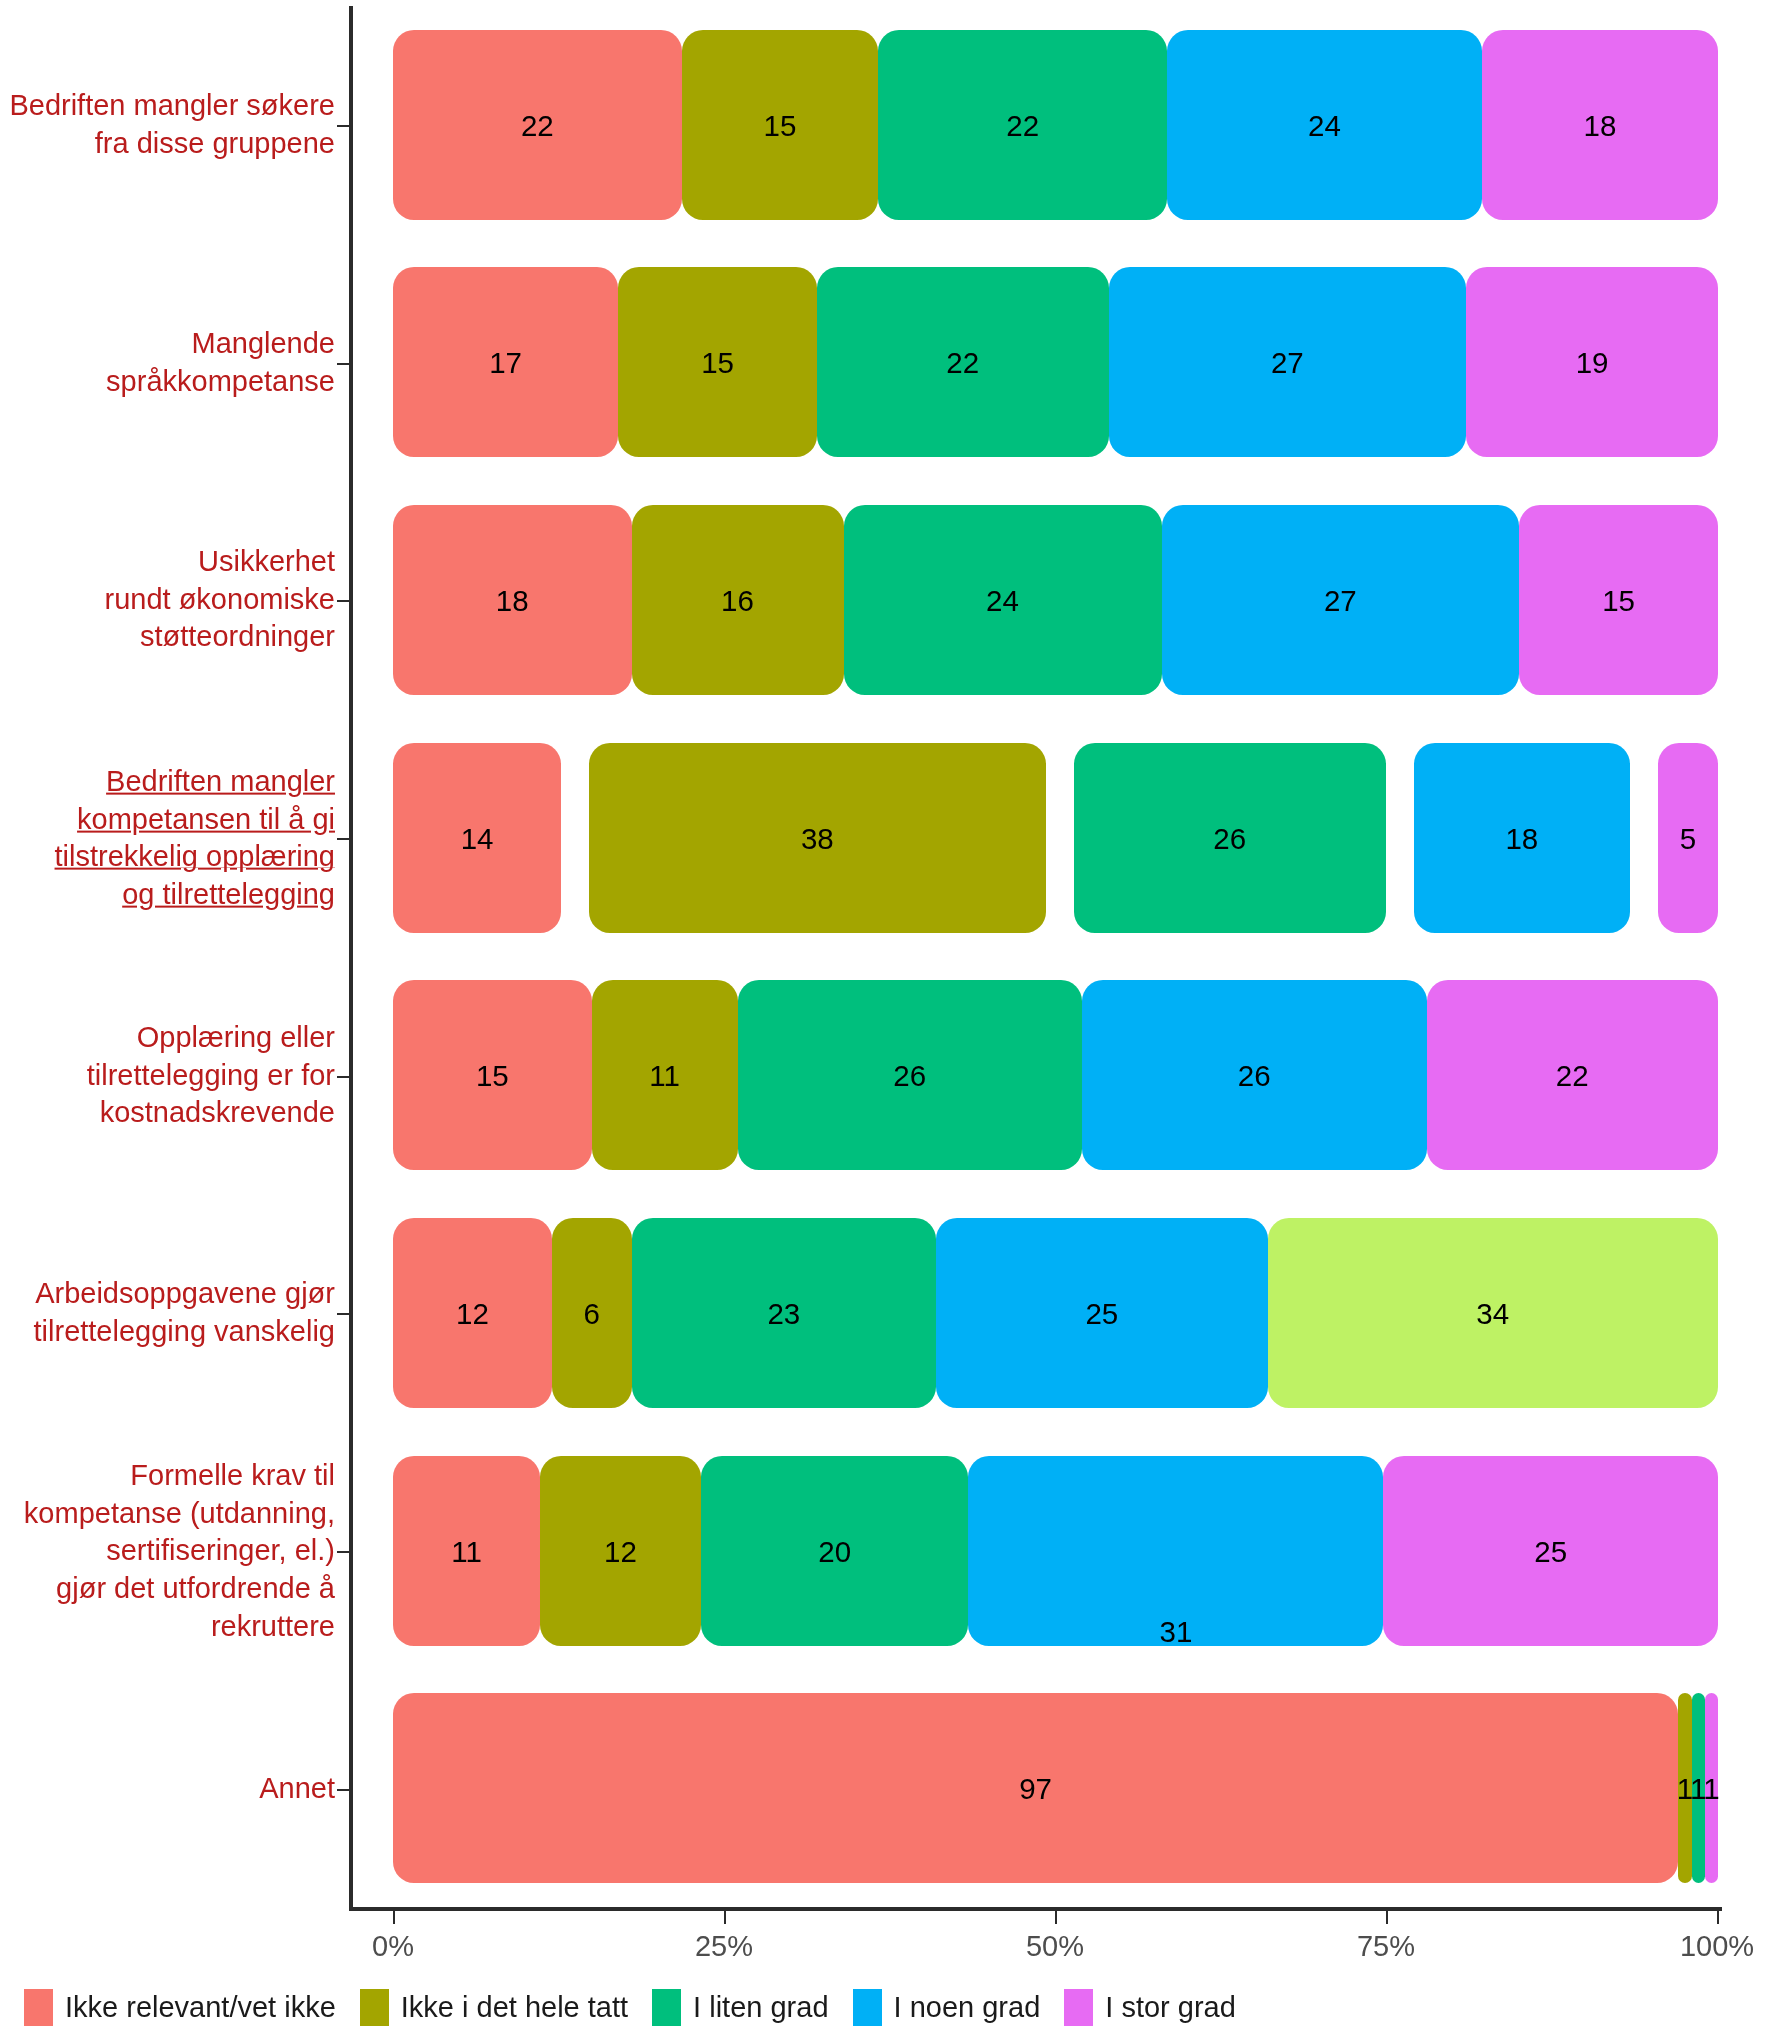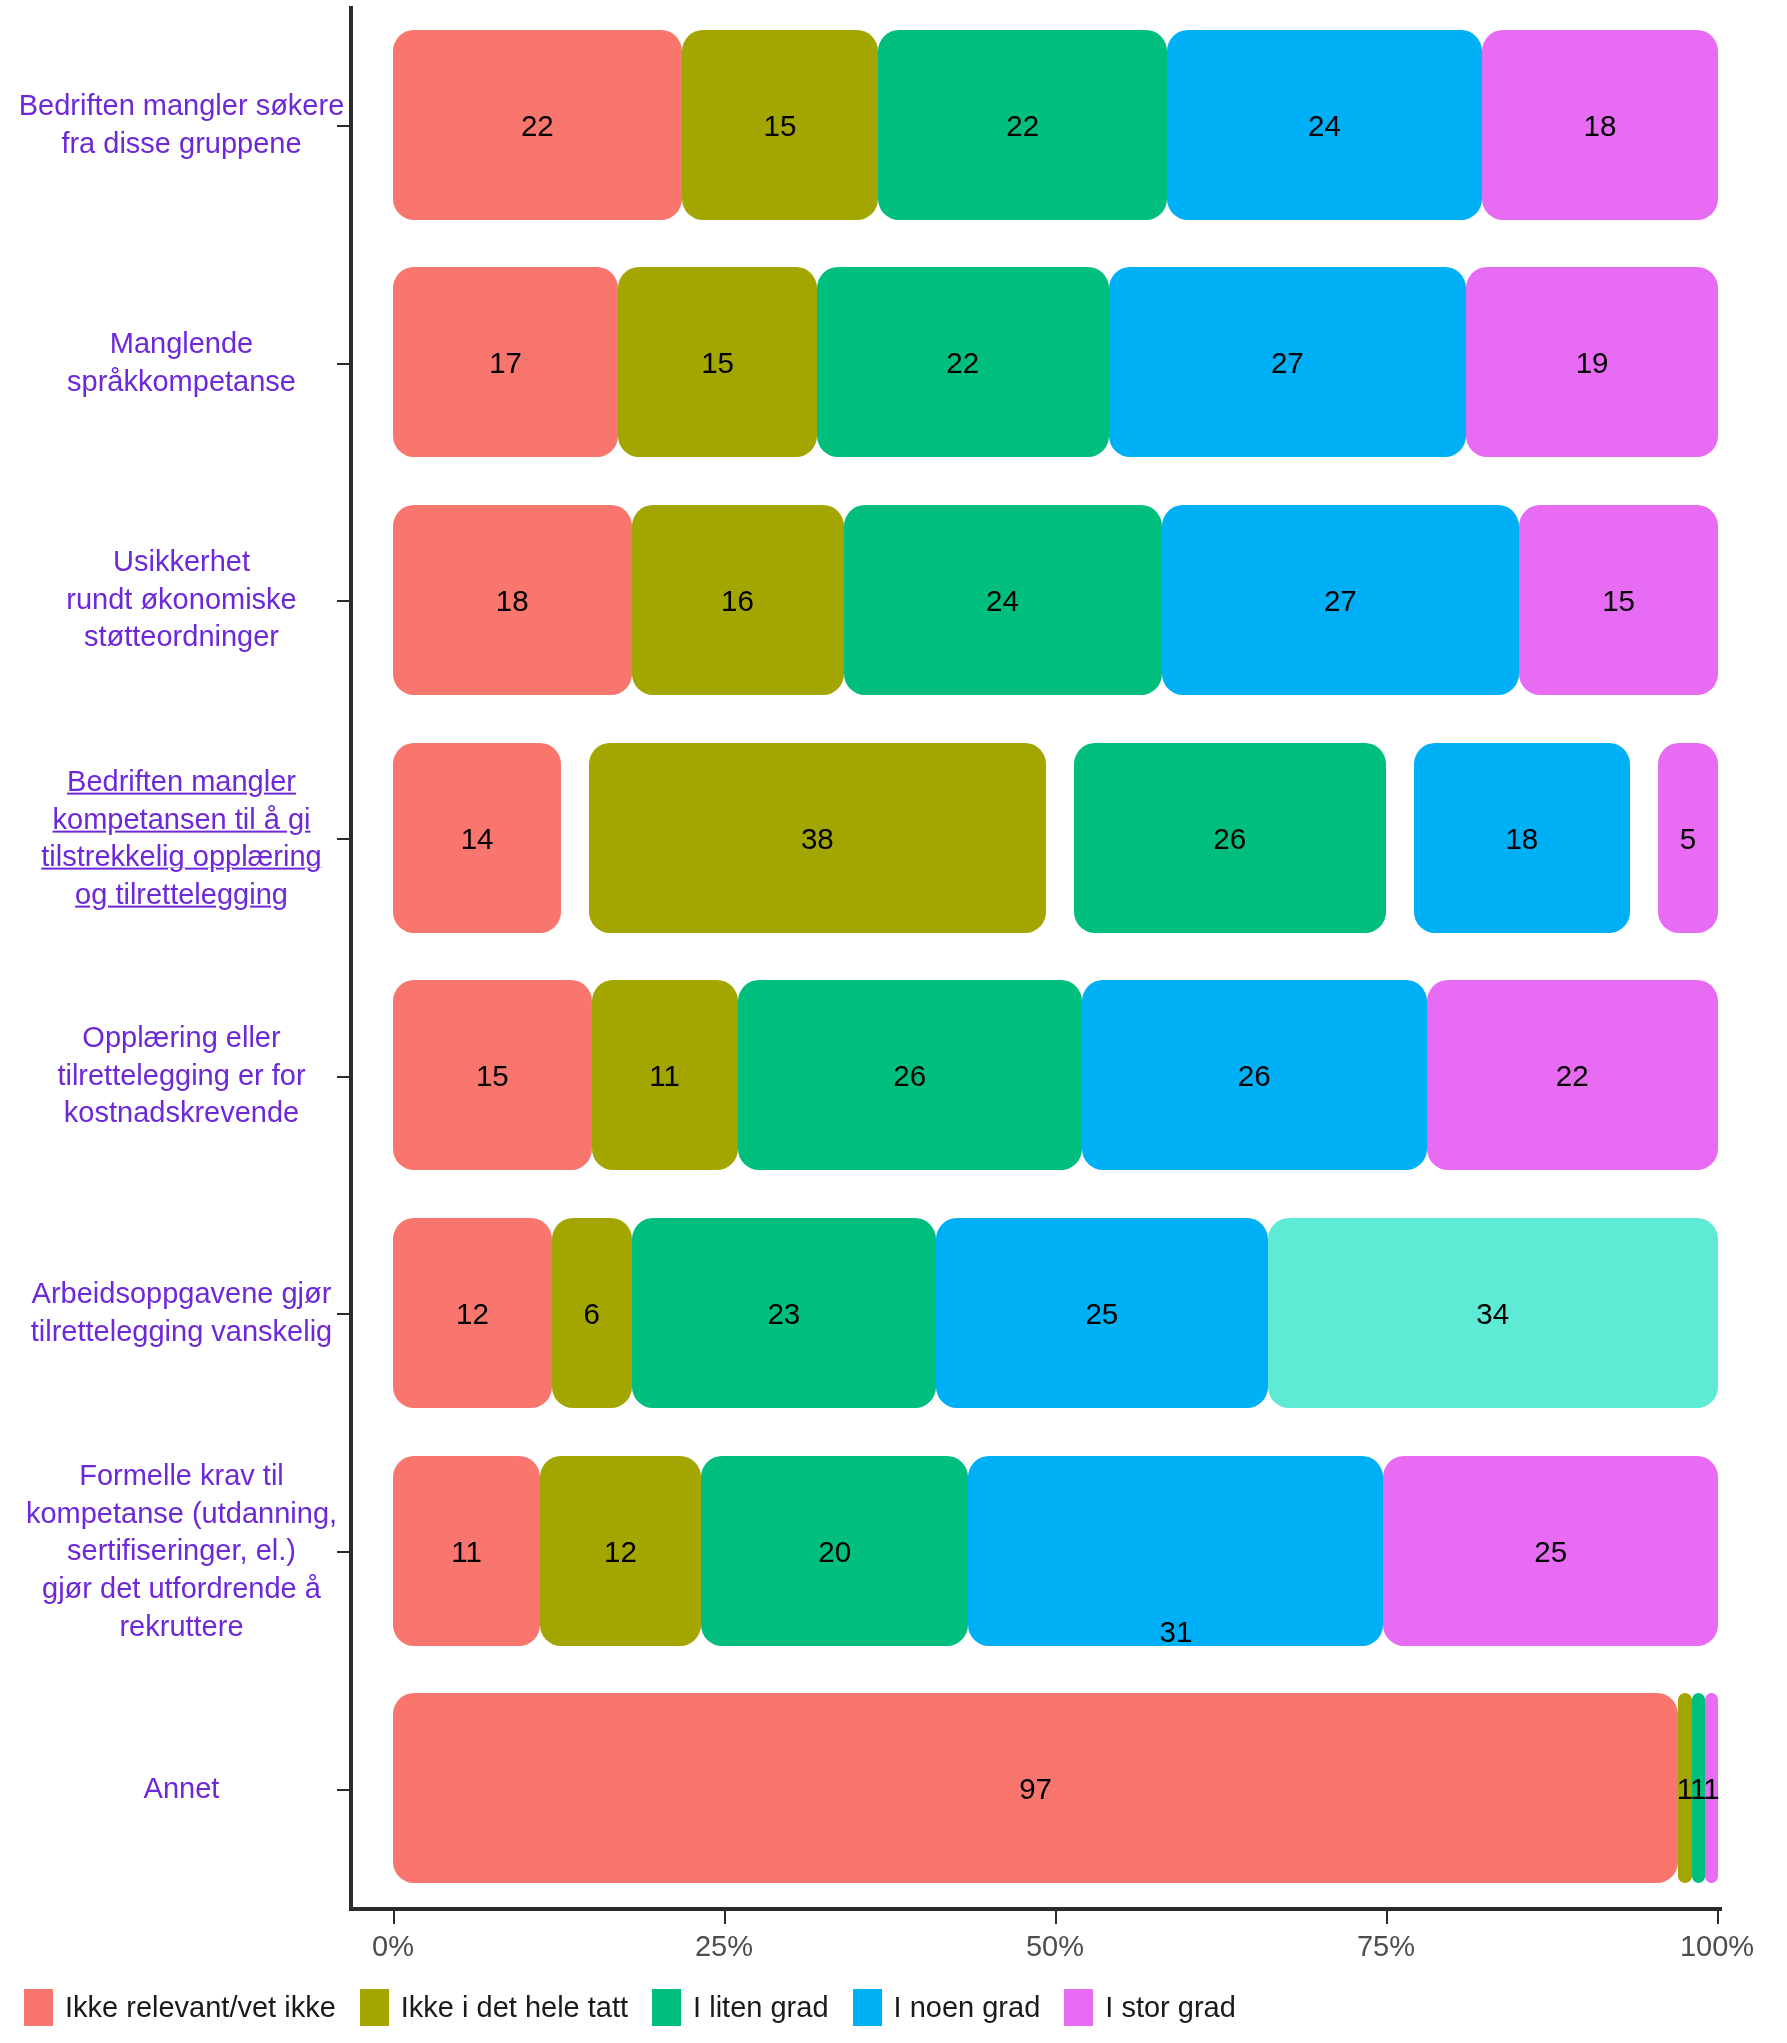--- a/index.html
+++ b/index.html
@@ -62,25 +62,25 @@
   .seg-label {
     font-size: 29.5px;
     color: #000000;
     font-family: "Liberation Sans", sans-serif;
     line-height: 1;
     white-space: nowrap;
     pointer-events: none;
   }
   .ylabel-box {
     position: absolute;
-    left: 14px;
+    left: 0;
     width: 335px;
-    text-align: center;
+    text-align: right;
     font-size: 29px;
-    color: #6d28d9;
+    color: #b91c1c;
     line-height: 1.3;
     font-family: "Liberation Sans", sans-serif;
     transform: translateY(-50%);
   }
   .ytick {
     position: absolute;
     left: 337px;
     width: 12px;
     height: 2.4px;
     background: #2b2b2b;
@@ -282,21 +282,21 @@
         </div>
         <div class="seg" style="width: 6%; background: rgb(163, 165, 0);">
           <span class="seg-label">6</span>
         </div>
         <div class="seg" style="width: 23%; background: rgb(0, 191, 125);">
           <span class="seg-label">23</span>
         </div>
         <div class="seg" style="width: 25%; background: rgb(0, 176, 246);">
           <span class="seg-label">25</span>
         </div>
-        <div class="seg" style="width: 34%; background: #5eead4;">
+        <div class="seg" style="width: 34%; background: #bef264;">
           <span class="seg-label">34</span>
         </div>
       </div>
       <div class="row" style="top: 1450px; height: 190px;">
         <div class="seg" style="width: 11.1111%; background: rgb(248, 118, 109);">
           <span class="seg-label">11</span>
         </div>
         <div class="seg" style="width: 12.1212%; background: rgb(163, 165, 0);">
           <span class="seg-label">12</span>
         </div>

